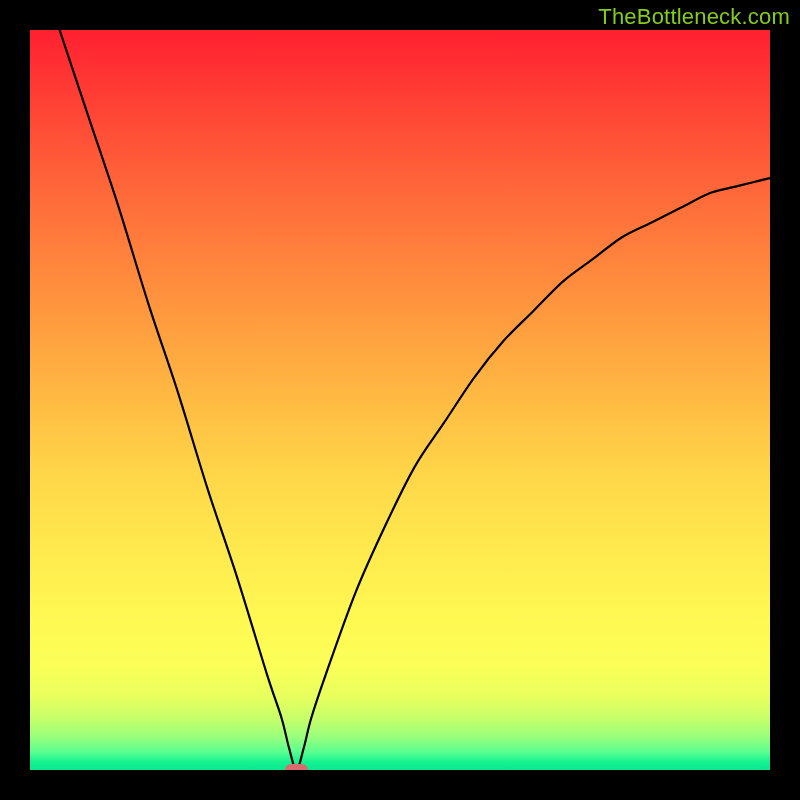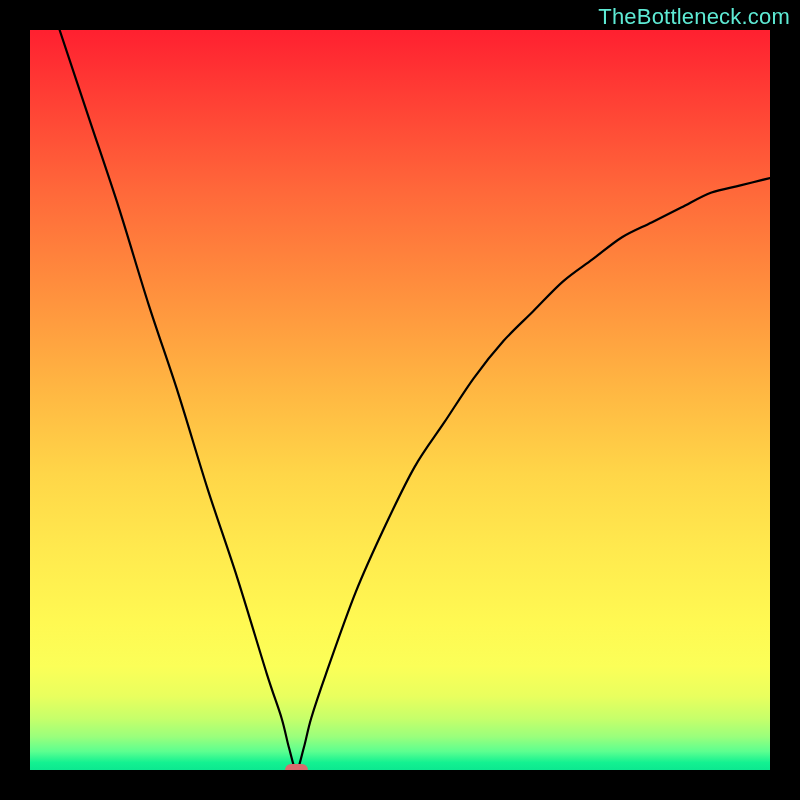--- a/index.html
+++ b/index.html
@@ -50,21 +50,21 @@
   }
   .marker {
     position: absolute;
     background: #d96a6e;
     border-radius: 8px;
   }
   .watermark {
     position: absolute;
     top: 4px;
     right: 10px;
-    color: #5eead4;
+    color: #84cc16;
     font-size: 22px;
     letter-spacing: 0.2px;
     font-weight: 500;
   }
 </style>
 </head>
 <body>
 
 <div class="frame">
   <div class="gradient"></div>

